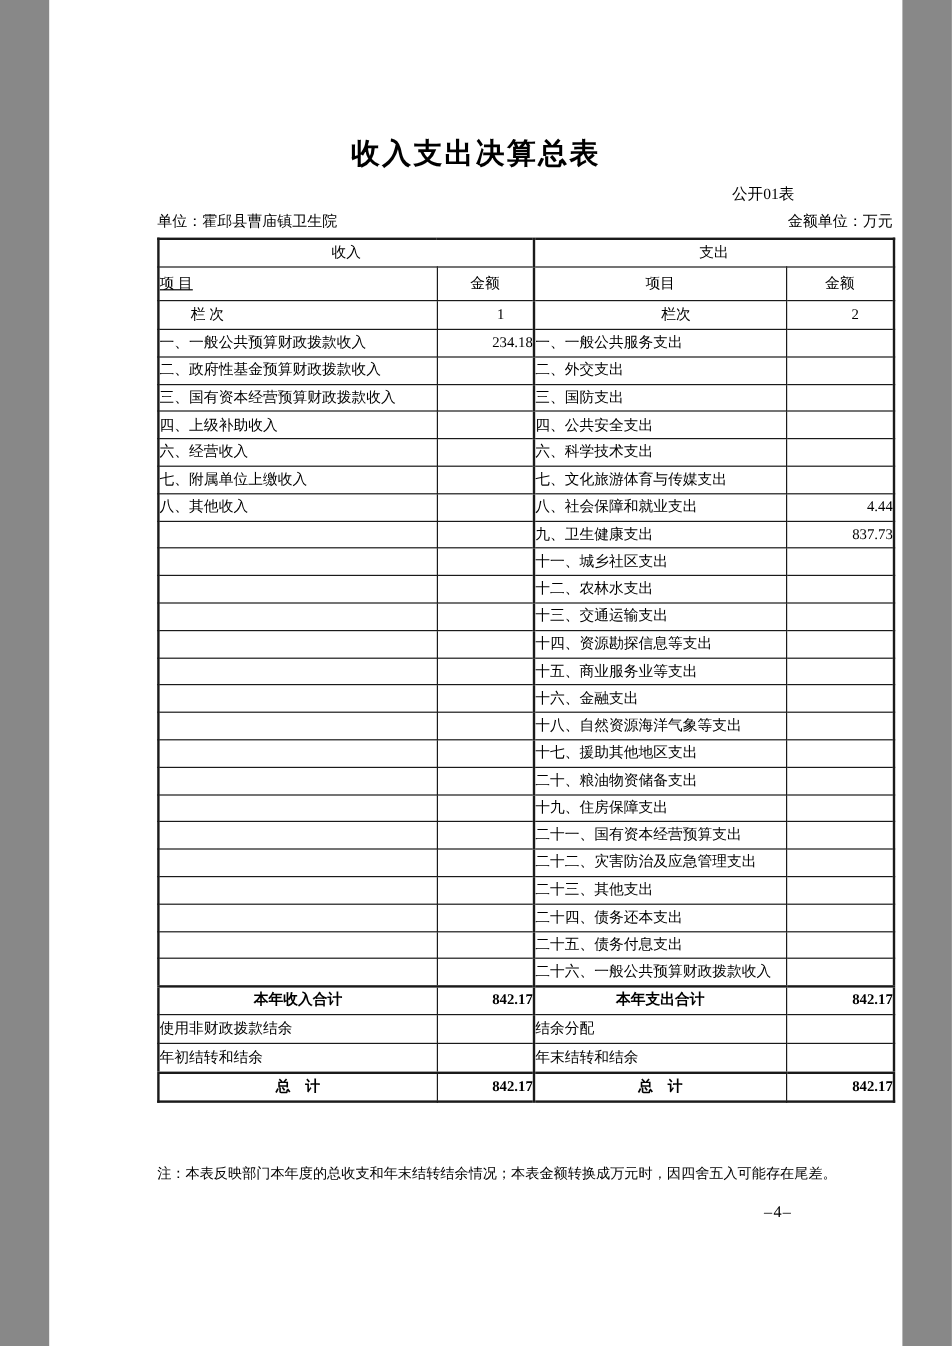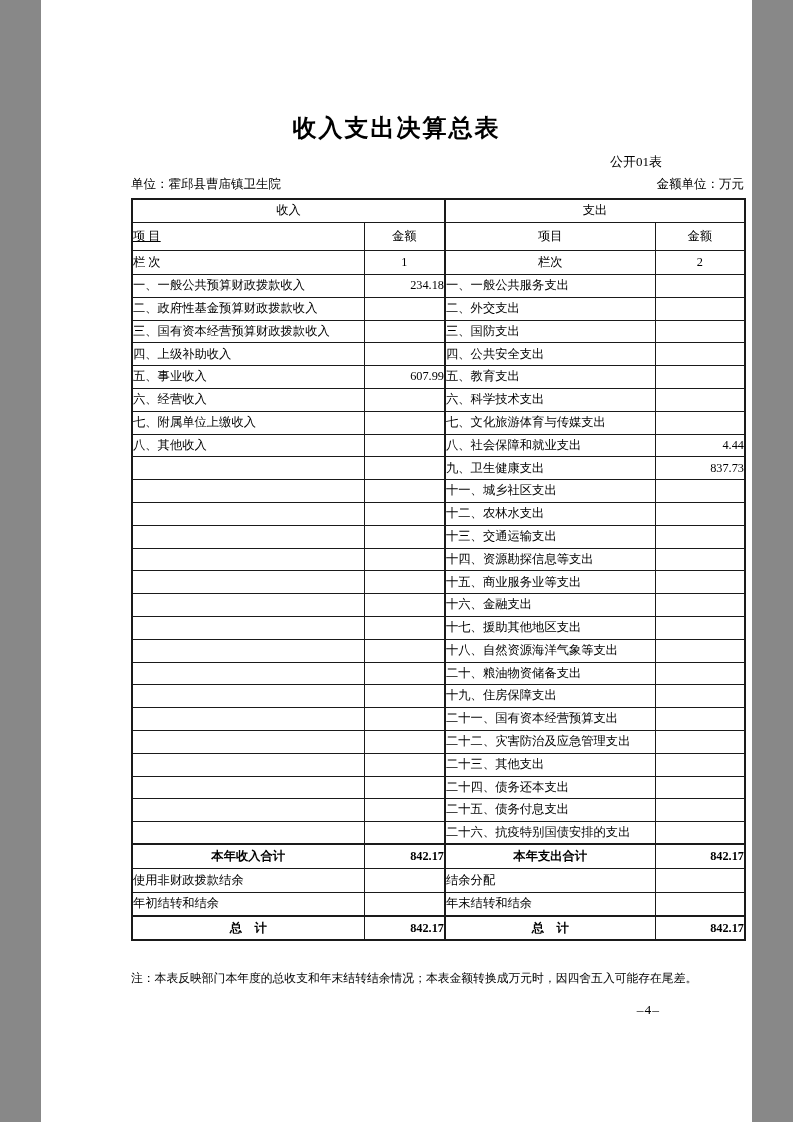--- a/index.html
+++ b/index.html
@@ -23,21 +23,21 @@
   }
   .fin-table th,.fin-table td{
     border:1px solid #1a1a1a;font-weight:normal;font-size:12.3px;
     padding:0;overflow:hidden;white-space:nowrap;line-height:1.1;
   }
   .mid{border-left:2px solid #1a1a1a !important;}
   .section-row th{height:22px;}
   .colhead-row th{height:27px;}
   .item-h{text-align:left;padding-left:6px;text-decoration:underline;}
   .ctr{text-align:center;}
-  .lanci-row td{height:23px;}
+  .lanci-row td{height:23px;padding-left:26px;}
   .lanci-l{padding-left:46px;}
   .item-row{height:22.8px;}
   .sum-row{height:24px;}
   .cell-item{text-align:left;padding-left:6px;padding-right:3px;}
   .cell-amt{text-align:right;padding-right:9px;padding-left:2px;}
   tr.bold td{font-weight:700;}
   tr.center td.cell-item{text-align:center;padding-left:0;}
   tr.thick-top td{border-top:2px solid #1a1a1a;}
   .note{position:absolute;top:971px;left:90px;width:620px;font-size:11.8px;}
   .page-num{position:absolute;top:1002px;right:92px;font-size:13.5px;letter-spacing:1px;}
@@ -100,26 +100,20 @@
           <td class="cell-item mid">三、国防支出</td>
           <td class="cell-amt"></td>
         </tr>
         <tr class="item-row">
           <td class="cell-item">四、上级补助收入</td>
           <td class="cell-amt"></td>
           <td class="cell-item mid">四、公共安全支出</td>
           <td class="cell-amt"></td>
         </tr>
         <tr class="item-row">
-          <td class="cell-item">五、事业收入</td>
-          <td class="cell-amt">607.99</td>
-          <td class="cell-item mid">五、教育支出</td>
-          <td class="cell-amt"></td>
-        </tr>
-        <tr class="item-row">
           <td class="cell-item">六、经营收入</td>
           <td class="cell-amt"></td>
           <td class="cell-item mid">六、科学技术支出</td>
           <td class="cell-amt"></td>
         </tr>
         <tr class="item-row">
           <td class="cell-item">七、附属单位上缴收入</td>
           <td class="cell-amt"></td>
           <td class="cell-item mid">七、文化旅游体育与传媒支出</td>
           <td class="cell-amt"></td>
@@ -168,32 +162,32 @@
         </tr>
         <tr class="item-row">
           <td class="cell-item"></td>
           <td class="cell-amt"></td>
           <td class="cell-item mid">十六、金融支出</td>
           <td class="cell-amt"></td>
         </tr>
         <tr class="item-row">
           <td class="cell-item"></td>
           <td class="cell-amt"></td>
+          <td class="cell-item mid">十八、自然资源海洋气象等支出</td>
+          <td class="cell-amt"></td>
+        </tr>
+        <tr class="item-row">
+          <td class="cell-item"></td>
+          <td class="cell-amt"></td>
           <td class="cell-item mid">十七、援助其他地区支出</td>
           <td class="cell-amt"></td>
         </tr>
         <tr class="item-row">
           <td class="cell-item"></td>
           <td class="cell-amt"></td>
-          <td class="cell-item mid">十八、自然资源海洋气象等支出</td>
-          <td class="cell-amt"></td>
-        </tr>
-        <tr class="item-row">
-          <td class="cell-item"></td>
-          <td class="cell-amt"></td>
           <td class="cell-item mid">二十、粮油物资储备支出</td>
           <td class="cell-amt"></td>
         </tr>
         <tr class="item-row">
           <td class="cell-item"></td>
           <td class="cell-amt"></td>
           <td class="cell-item mid">十九、住房保障支出</td>
           <td class="cell-amt"></td>
         </tr>
         <tr class="item-row">
@@ -222,21 +216,21 @@
         </tr>
         <tr class="item-row">
           <td class="cell-item"></td>
           <td class="cell-amt"></td>
           <td class="cell-item mid">二十五、债务付息支出</td>
           <td class="cell-amt"></td>
         </tr>
         <tr class="item-row">
           <td class="cell-item"></td>
           <td class="cell-amt"></td>
-          <td class="cell-item mid">二十六、抗疫特别国债安排的支出</td>
+          <td class="cell-item mid">二十六、一般公共预算财政拨款收入</td>
           <td class="cell-amt"></td>
         </tr>
         <tr class="sum-row bold center thick-top">
           <td class="cell-item">本年收入合计</td>
           <td class="cell-amt">842.17</td>
           <td class="cell-item mid">本年支出合计</td>
           <td class="cell-amt">842.17</td>
         </tr>
         <tr class="sum-row">
           <td class="cell-item">使用非财政拨款结余</td>

